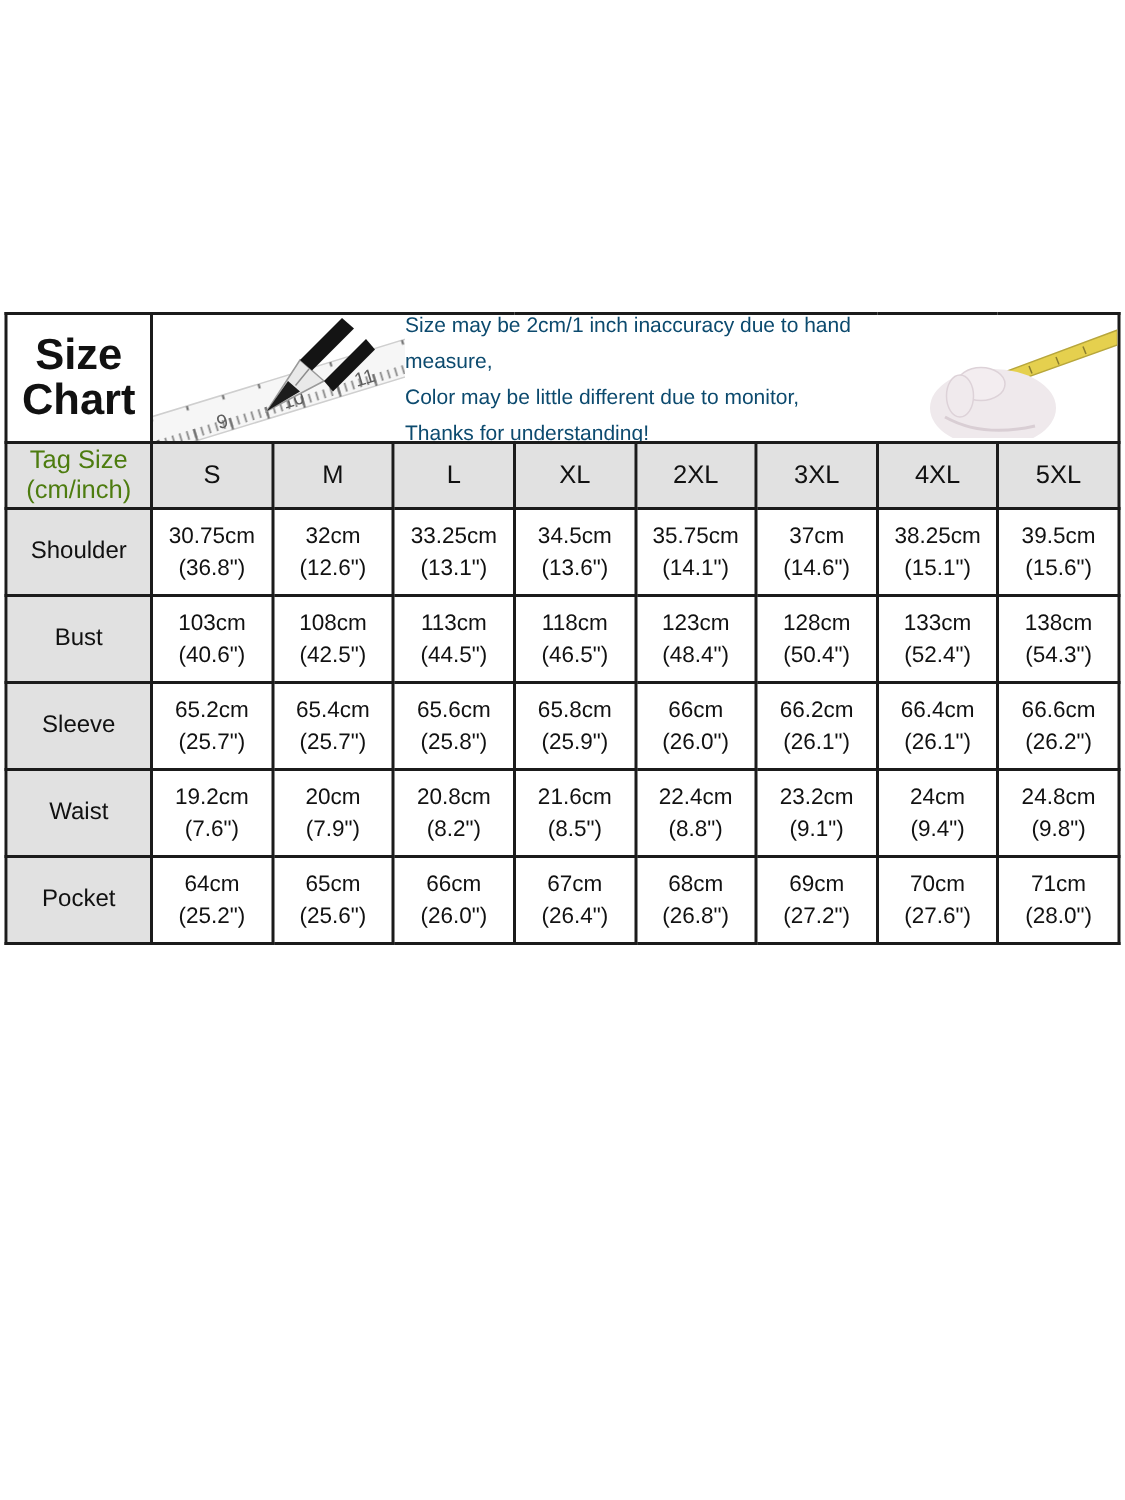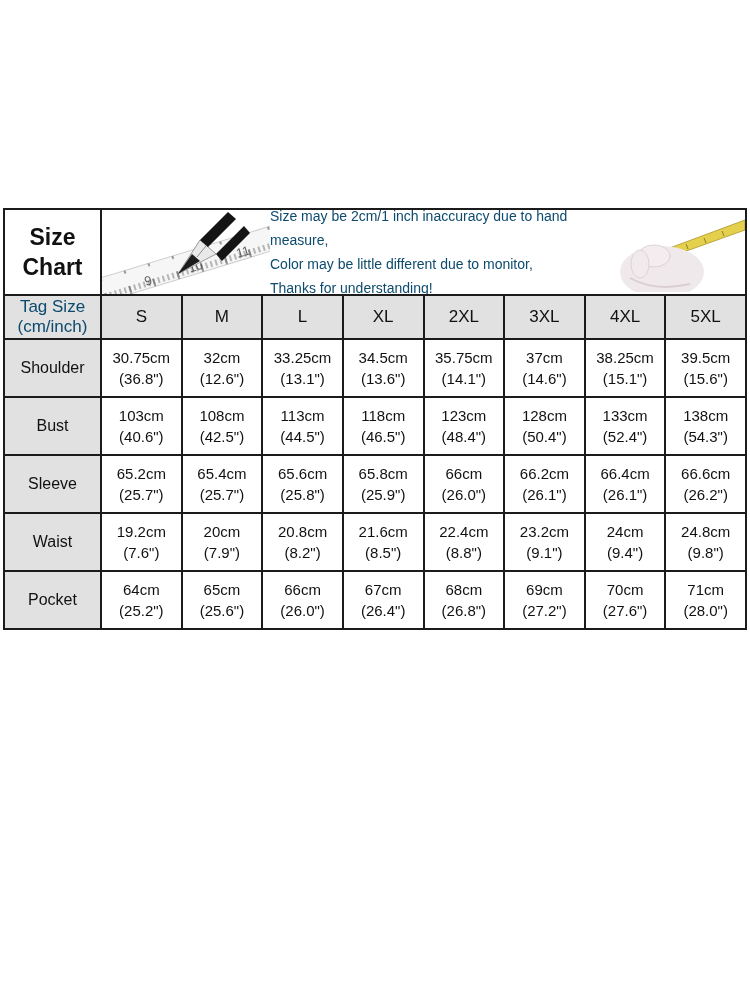--- a/index.html
+++ b/index.html
@@ -23,21 +23,21 @@
     vertical-align:middle;
     padding:0;
     overflow:hidden;
   }
   col.tag-col{width:97px;}
 
   
   .title-cell{
     background:#ffffff;
     font-weight:bold;
-    font-size:23px;
+    font-size:29px;
     line-height:30px;
     height:84px;
   }
   .banner-cell{background:#ffffff;height:84px;}
   .banner-inner{
     display:flex;align-items:center;height:84px;width:100%;
   }
   .banner-art-left{flex:0 0 168px;height:84px;}
   .banner-notes{
     flex:1 1 auto;text-align:left;
@@ -151,21 +151,21 @@
                 <ellipse cx="44" cy="44" rx="16" ry="11" fill="#f3edf0" stroke="#ddd2d8" stroke-width="1"></ellipse>
                 <ellipse cx="30" cy="52" rx="9" ry="14" fill="#f0eaed" stroke="#ddd2d8" stroke-width="1"></ellipse>
                 <path d="M20,66 Q45,80 80,72" stroke="#d9ced4" stroke-width="2" fill="none"></path>
               </svg>
 
             </div>
           </td>
         </tr>
 
         <tr class="sizes-row">
-          <td class="tag-cell" style="color: #0c4a6e;">
+          <td class="tag-cell" style="color: #4d7c0f;">
             <div>Tag Size</div>
             <div>(cm/inch)</div>
           </td>
 
         <td>S</td>
             <td>M</td>
             <td>L</td>
             <td>XL</td>
             <td>2XL</td>
             <td>3XL</td>

